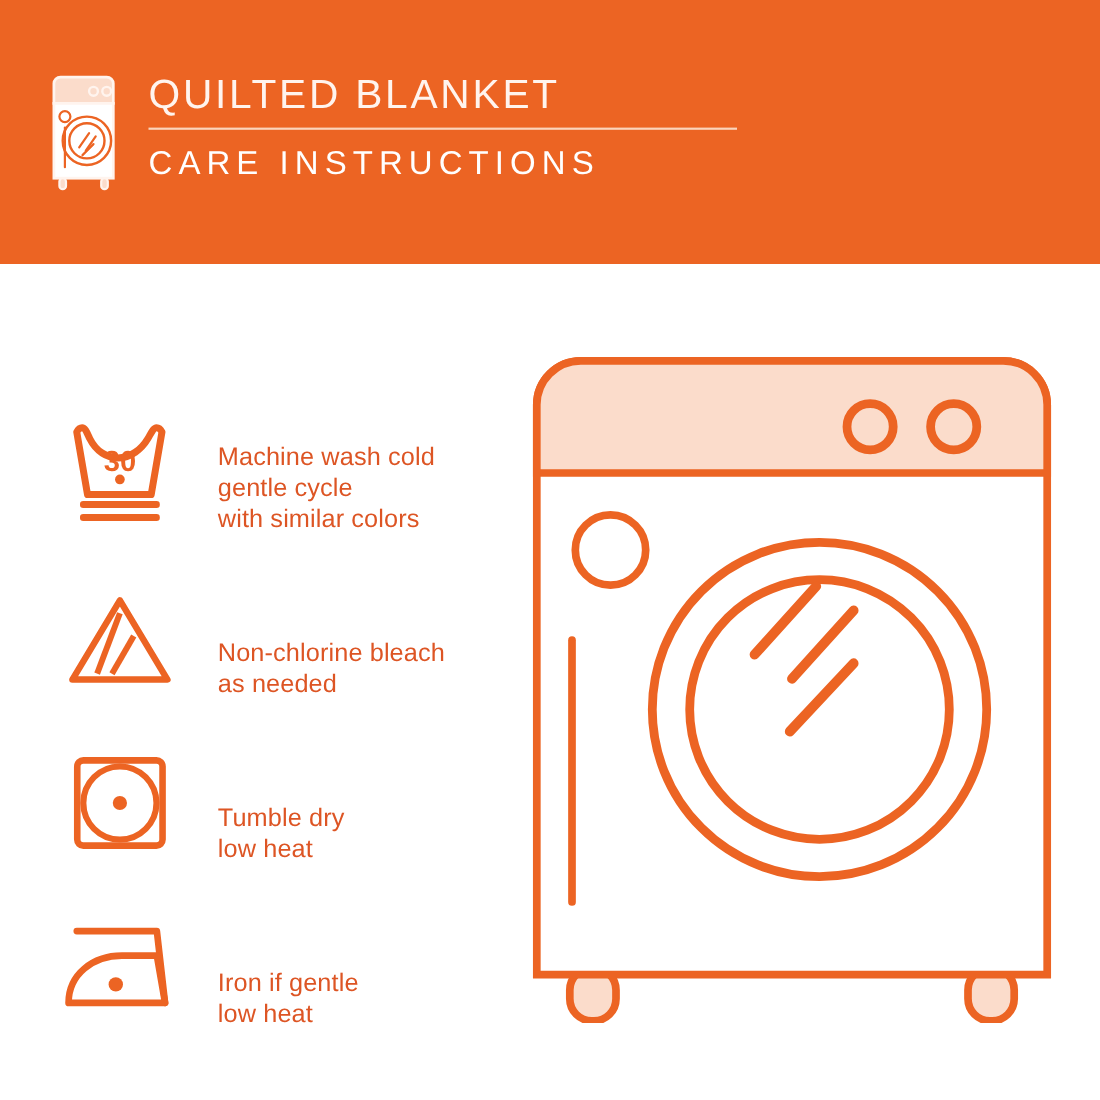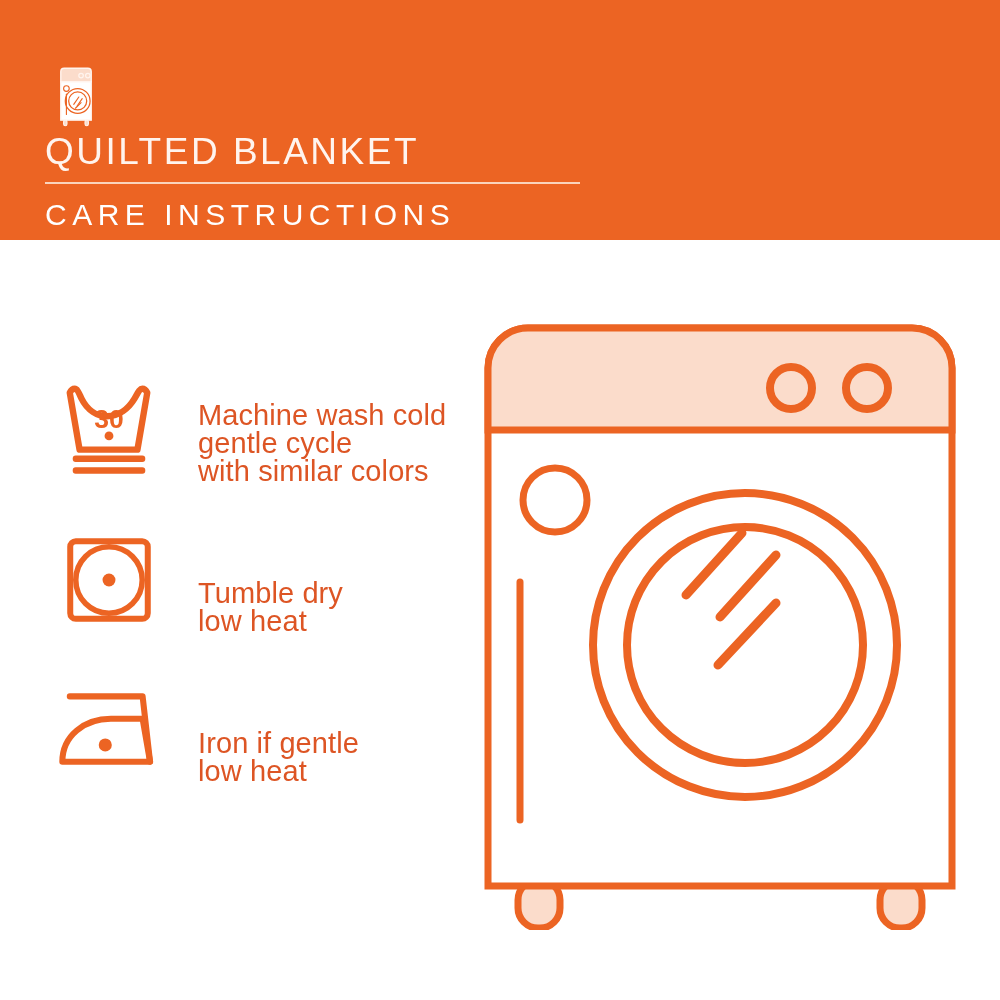--- a/index.html
+++ b/index.html
@@ -16,21 +16,20 @@
     position:absolute;
     left:0; top:0;
     width:1000px; height:240px;
     background:#EC6423;
   }
   .header-inner {
     position:absolute;
     left:45px; top:62px;
     display:flex;
     align-items:flex-start;
-    flex-direction:column;
   }
   .header-logo {
     width:62px; height:110px;
     flex:0 0 62px;
     margin-right:28px;
     margin-top:4px;
   }
   .header-text { padding-top:2px; }
   .title-line1 {
     color:#FFF4EE;
@@ -79,21 +78,21 @@
   .care-icon {
     flex:0 0 118px;
     width:118px;
     height:110px;
     display:flex;
     align-items:center;
     justify-content:center;
   }
   .care-label {
     color:#DD5524;
-    font-size:29px;
+    font-size:23px;
     font-weight:500;
     line-height:28px;
     letter-spacing:0.1px;
     margin-left:30px;
     font-family:"Liberation Sans", sans-serif;
   }
 
   
   .washer {
     position:absolute;
@@ -158,20 +157,35 @@
           <rect x="23" y="90" width="74" height="6.5" rx="3" fill="#EC6423"></rect>
         </svg>
       </div>
       <div class="care-label">
         <div>Machine wash cold</div>
         <div>gentle cycle</div>
         <div>with similar colors</div>
       </div>
     </div>
 
+    <div class="care-row">
+      <div class="care-icon">
+        <svg viewBox="0 0 120 104" width="108" height="96">
+
+          <path d="M60 14 L108 94 L12 94 Z" fill="none" stroke="#EC6423" stroke-width="6.5" stroke-linejoin="round"></path>
+
+          <line x1="60" y1="27" x2="37" y2="88" stroke="#EC6423" stroke-width="6" stroke-linecap="butt"></line>
+          <line x1="74" y1="50" x2="52" y2="88" stroke="#EC6423" stroke-width="6" stroke-linecap="butt"></line>
+        </svg>
+      </div>
+      <div class="care-label">
+        <div>Non-chlorine bleach</div>
+        <div>as needed</div>
+      </div>
+    </div>
 
     <div class="care-row">
       <div class="care-icon">
         <svg viewBox="0 0 104 104" width="96" height="96">
           <rect x="10" y="10" width="84" height="84" rx="6" fill="none" stroke="#EC6423" stroke-width="6.5"></rect>
           <circle cx="52" cy="52" r="36" fill="none" stroke="#EC6423" stroke-width="6"></circle>
           <circle cx="52" cy="52" r="7" fill="#EC6423"></circle>
         </svg>
       </div>
       <div class="care-label">

